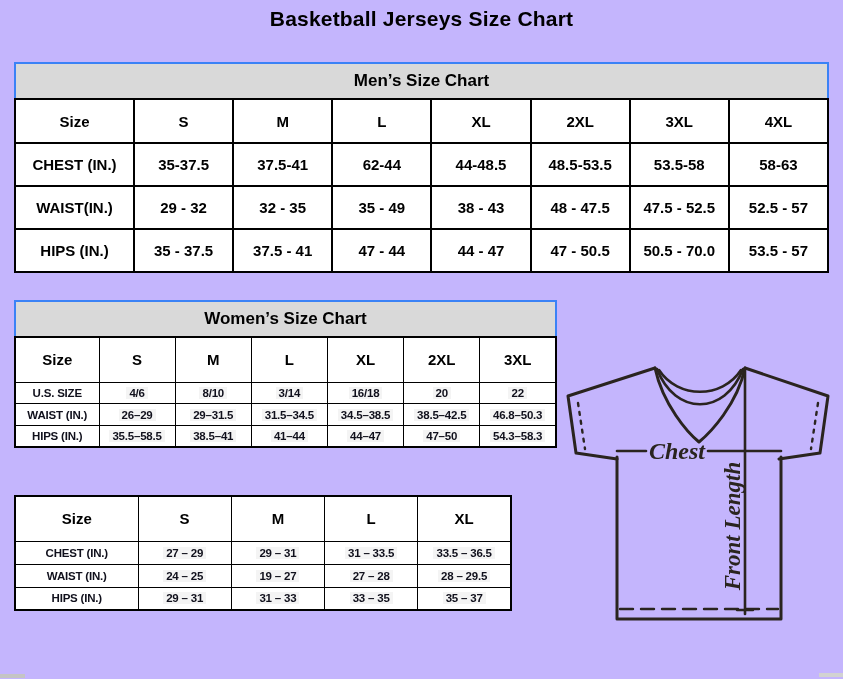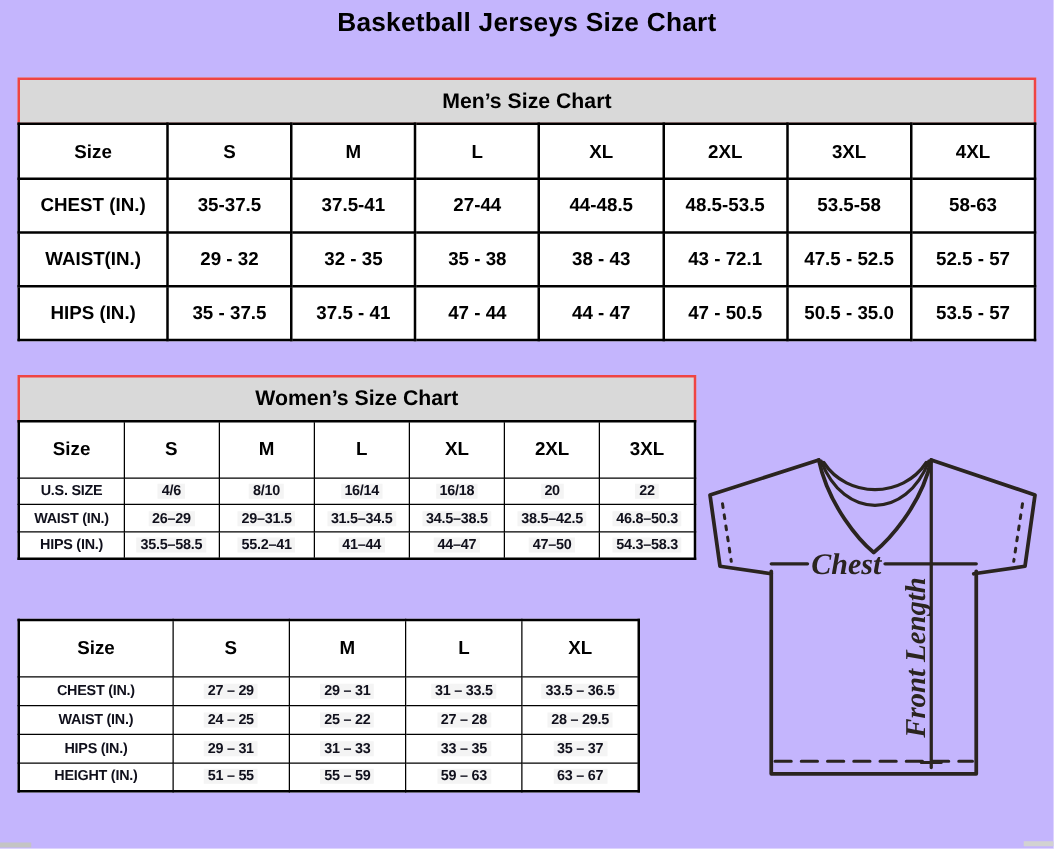--- a/index.html
+++ b/index.html
@@ -6,21 +6,21 @@
   #page{
     position:relative;width:843px;height:679px;background:#c4b5fd;overflow:hidden;
     font-family:"Liberation Sans",sans-serif;color:#000;
   }
   .page-title{
     position:absolute;top:7px;left:0;width:100%;text-align:center;
     font-size:21px;font-weight:bold;letter-spacing:0.2px;
   }
   .chart-block{position:absolute;}
   .band{
-    background:#d9d9d9;border:2px solid #ef4444;box-sizing:border-box;
+    background:#d9d9d9;border:2px solid #3b82f6;box-sizing:border-box;
     display:flex;align-items:center;justify-content:center;
     font-weight:bold;font-size:17px;
   }
   table.size-table{
     border-collapse:collapse;table-layout:fixed;background:#fff;
     margin-top:-2px;width:100%;
   }
   table.size-table th,table.size-table td{
     border:2px solid #000;text-align:center;vertical-align:middle;
     font-weight:bold;padding:0 2px;box-sizing:border-box;
@@ -82,44 +82,44 @@
             <th>2XL</th>
             <th>3XL</th>
             <th>4XL</th>
           </tr>
         </thead>
         <tbody>
           <tr>
             <th class="first-col">CHEST (IN.)</th>
             <td><span>35-37.5</span></td>
             <td><span>37.5-41</span></td>
-            <td><span>27-44</span></td>
+            <td><span>62-44</span></td>
             <td><span>44-48.5</span></td>
             <td><span>48.5-53.5</span></td>
             <td><span>53.5-58</span></td>
             <td><span>58-63</span></td>
           </tr>
           <tr>
             <th class="first-col">WAIST(IN.)</th>
             <td><span>29 - 32</span></td>
             <td><span>32 - 35</span></td>
-            <td><span>35 - 38</span></td>
+            <td><span>35 - 49</span></td>
             <td><span>38 - 43</span></td>
-            <td><span>43 - 72.1</span></td>
+            <td><span>48 - 47.5</span></td>
             <td><span>47.5 - 52.5</span></td>
             <td><span>52.5 - 57</span></td>
           </tr>
           <tr>
             <th class="first-col">HIPS (IN.)</th>
             <td><span>35 - 37.5</span></td>
             <td><span>37.5 - 41</span></td>
             <td><span>47 - 44</span></td>
             <td><span>44 - 47</span></td>
             <td><span>47 - 50.5</span></td>
-            <td><span>50.5 - 35.0</span></td>
+            <td><span>50.5 - 70.0</span></td>
             <td><span>53.5 - 57</span></td>
           </tr>
         </tbody>
       </table>
   </div>
 
   <div id="women-block" class="chart-block">
     <div class="band">Women’s Size Chart</div>
     <table class="size-table compact">
         <thead>
@@ -131,38 +131,38 @@
             <th>XL</th>
             <th>2XL</th>
             <th>3XL</th>
           </tr>
         </thead>
         <tbody>
           <tr>
             <th class="first-col">U.S. SIZE</th>
             <td><span>4/6</span></td>
             <td><span>8/10</span></td>
-            <td><span>16/14</span></td>
+            <td><span>3/14</span></td>
             <td><span>16/18</span></td>
             <td><span>20</span></td>
             <td><span>22</span></td>
           </tr>
           <tr>
             <th class="first-col">WAIST (IN.)</th>
             <td><span>26–29</span></td>
             <td><span>29–31.5</span></td>
             <td><span>31.5–34.5</span></td>
             <td><span>34.5–38.5</span></td>
             <td><span>38.5–42.5</span></td>
             <td><span>46.8–50.3</span></td>
           </tr>
           <tr>
             <th class="first-col">HIPS (IN.)</th>
             <td><span>35.5–58.5</span></td>
-            <td><span>55.2–41</span></td>
+            <td><span>38.5–41</span></td>
             <td><span>41–44</span></td>
             <td><span>44–47</span></td>
             <td><span>47–50</span></td>
             <td><span>54.3–58.3</span></td>
           </tr>
         </tbody>
       </table>
   </div>
 
   <div id="youth-block" class="chart-block">
@@ -180,37 +180,30 @@
           <tr>
             <th class="first-col">CHEST (IN.)</th>
             <td><span>27 – 29</span></td>
             <td><span>29 – 31</span></td>
             <td><span>31 – 33.5</span></td>
             <td><span>33.5 – 36.5</span></td>
           </tr>
           <tr>
             <th class="first-col">WAIST (IN.)</th>
             <td><span>24 – 25</span></td>
-            <td><span>25 – 22</span></td>
+            <td><span>19 – 27</span></td>
             <td><span>27 – 28</span></td>
             <td><span>28 – 29.5</span></td>
           </tr>
           <tr>
             <th class="first-col">HIPS (IN.)</th>
             <td><span>29 – 31</span></td>
             <td><span>31 – 33</span></td>
             <td><span>33 – 35</span></td>
             <td><span>35 – 37</span></td>
-          </tr>
-          <tr>
-            <th class="first-col">HEIGHT (IN.)</th>
-            <td><span>51 – 55</span></td>
-            <td><span>55 – 59</span></td>
-            <td><span>59 – 63</span></td>
-            <td><span>63 – 67</span></td>
           </tr>
         </tbody>
       </table>
   </div>
 
   <svg id="jersey" viewBox="0 0 280 262">
     <g fill="none" stroke="#2a241f" stroke-width="3" stroke-linejoin="round" stroke-linecap="round">
 
       <path d="M95,5 L8,33 L16,90 L57,96"></path>
 

